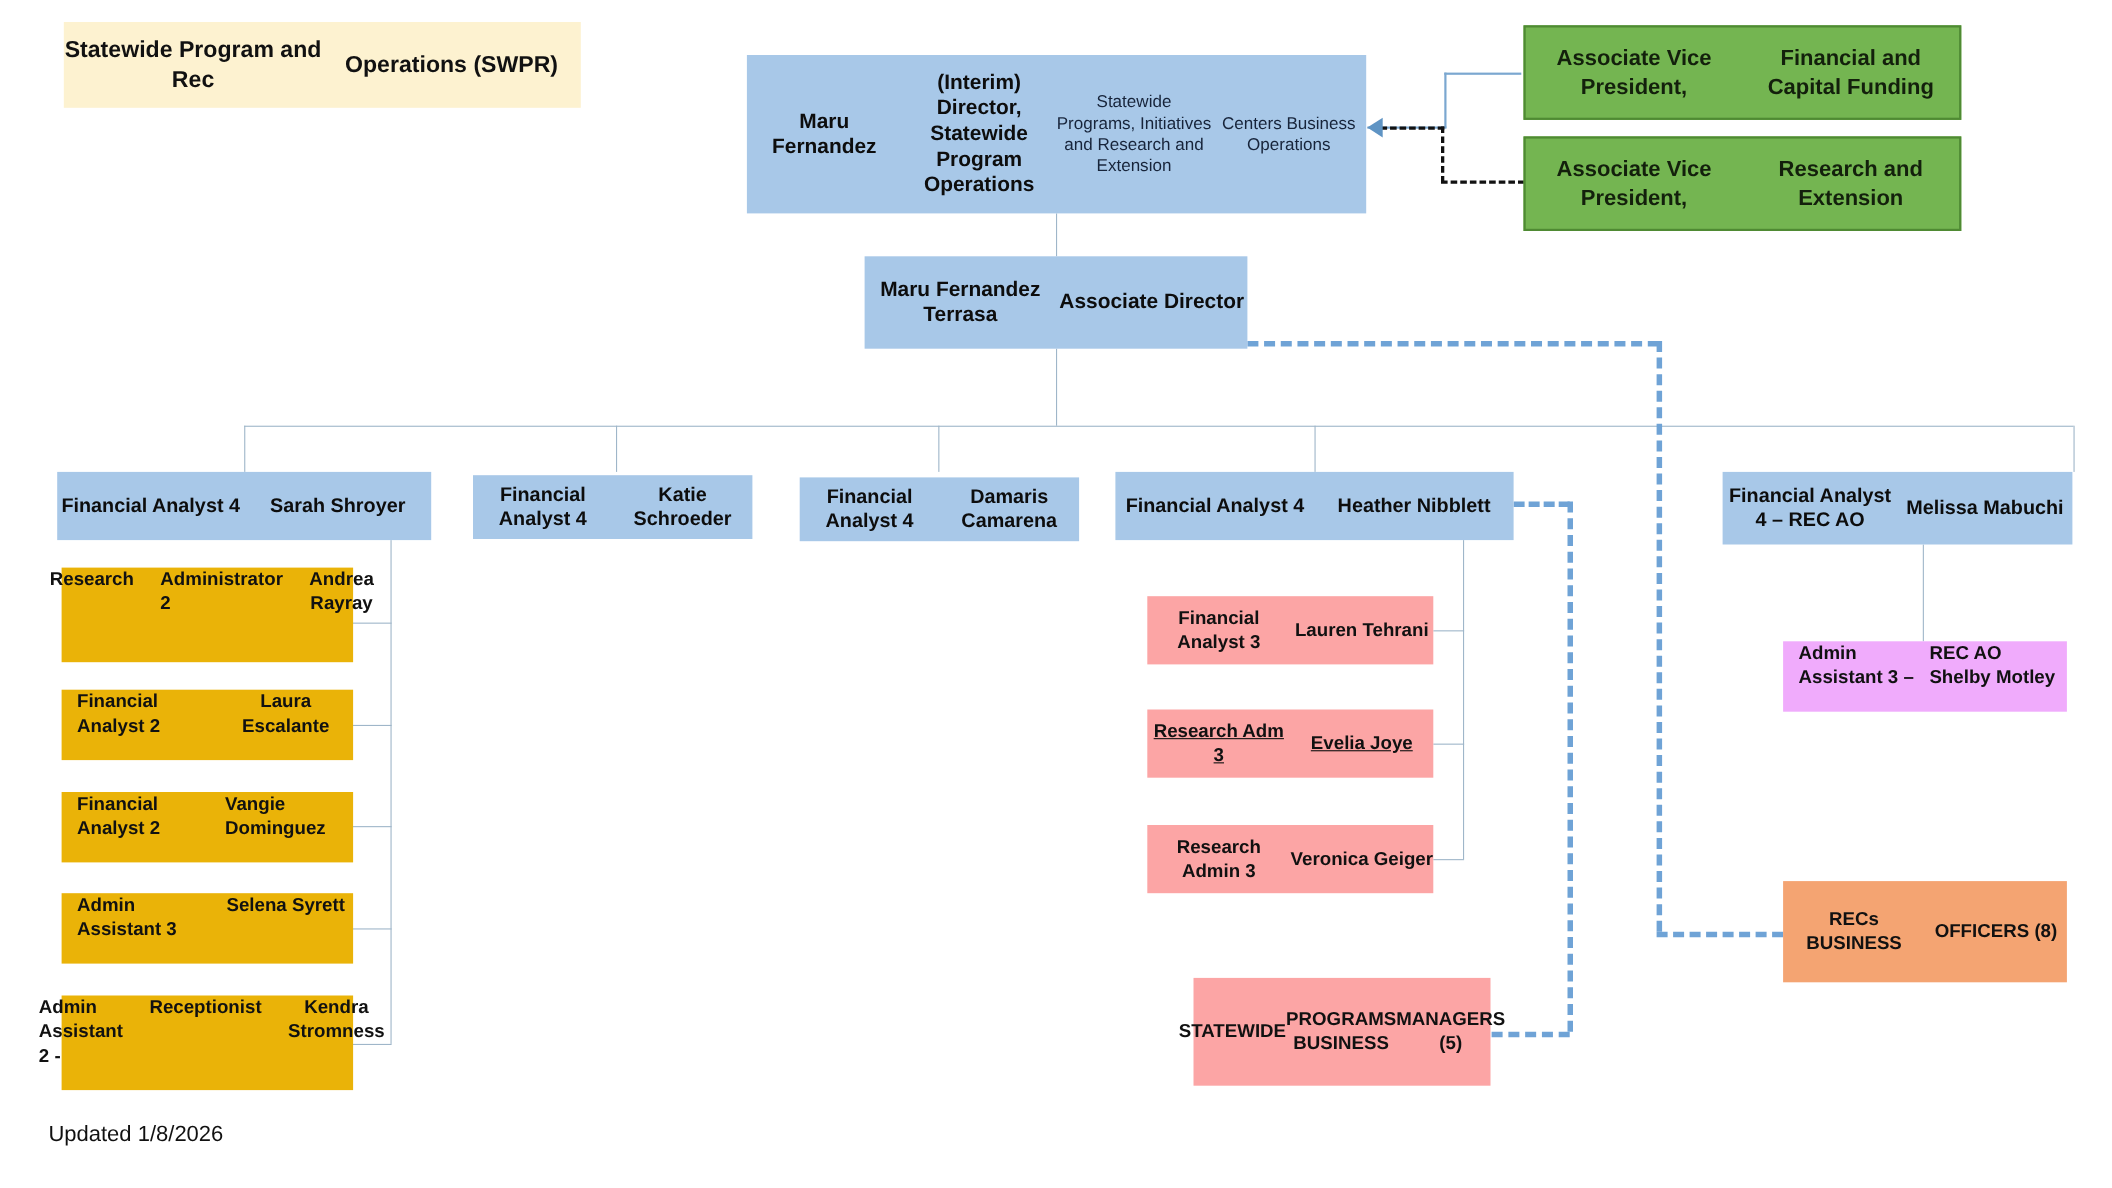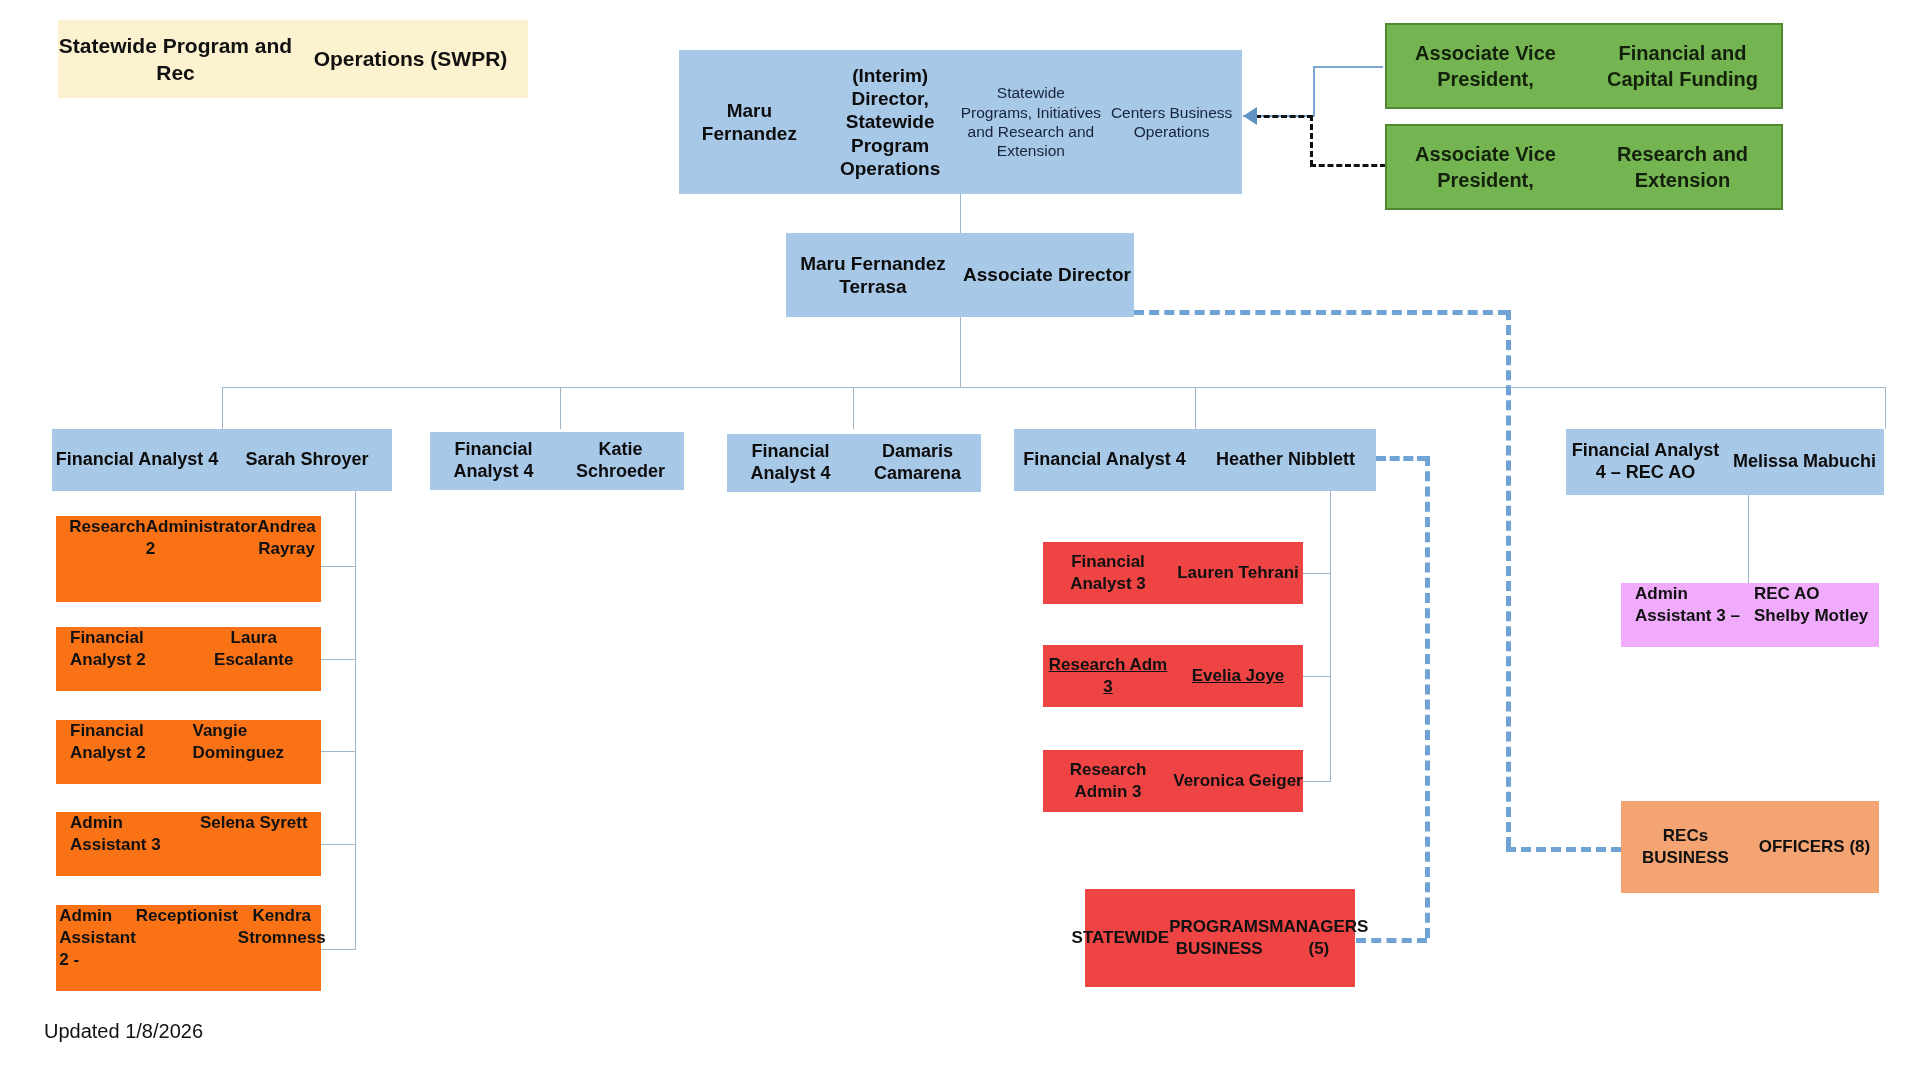--- a/index.html
+++ b/index.html
@@ -55,34 +55,35 @@
   }
   .green-box {
     background: #74b551;
     border: 2px solid #4f8a33;
     color: #13200c;
     font-weight: bold;
     font-size: 20px;
     line-height: 1.32;
   }
   .yellow-box {
-    background: #f97316;
+    background: #eab308;
     color: #111111;
     font-weight: bold;
     font-size: 17px;
     line-height: 1.3;
     align-items: flex-start;
     text-align: left;
     padding-left: 14px;
     padding-right: 6px;
+    gap: 24px;
   }
   .yellow-box .ln { text-align: left; }
   .yellow-box .ln.indent { text-align: center; }
   .ltgreen-box {
-    background: #ef4444;
+    background: #fca5a5;
     color: #111111;
     font-weight: bold;
     font-size: 17px;
     line-height: 1.32;
   }
   .peach-box {
     background: #f0abfc;
     color: #111111;
     font-weight: bold;
     font-size: 17px;

